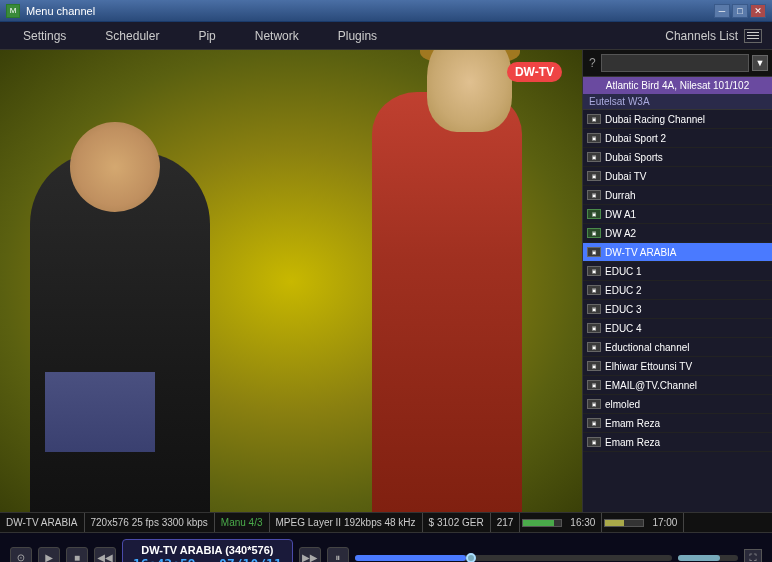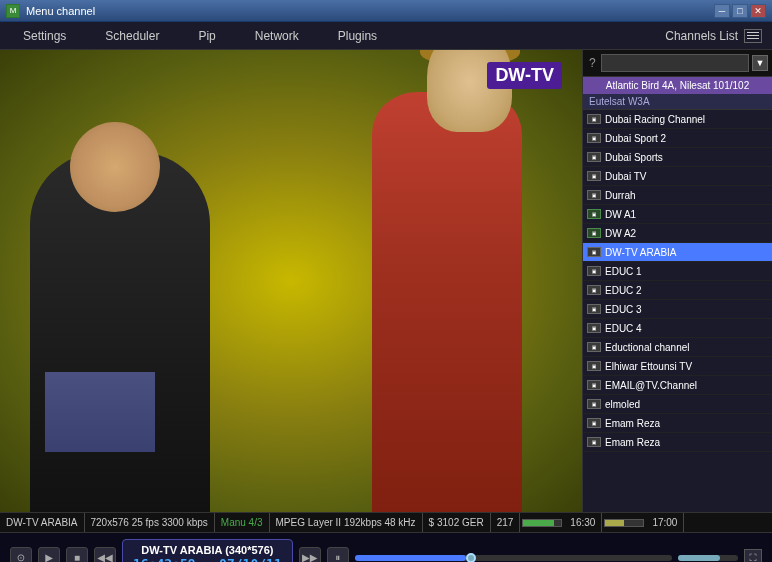--- a/index.html
+++ b/index.html
@@ -102,26 +102,26 @@
     #video-area {
       flex: 1;
       position: relative;
       background: #1a1a1a;
       overflow: hidden;
     }
     .dw-tv-logo {
       position: absolute;
       top: 12px;
       right: 20px;
-      background: #4c1d95;
+      background: #ef4444;
       color: #fff;
       font-weight: bold;
-      font-size: 18px;
+      font-size: 12px;
       padding: 3px 8px;
-      border-radius: 3px;
+      border-radius: 12px;
     }
     
     #statusbar {
       height: 20px;
       background: #111;
       display: flex;
       align-items: center;
       font-size: 10px;
       color: #ccc;
       border-top: 1px solid #333;

